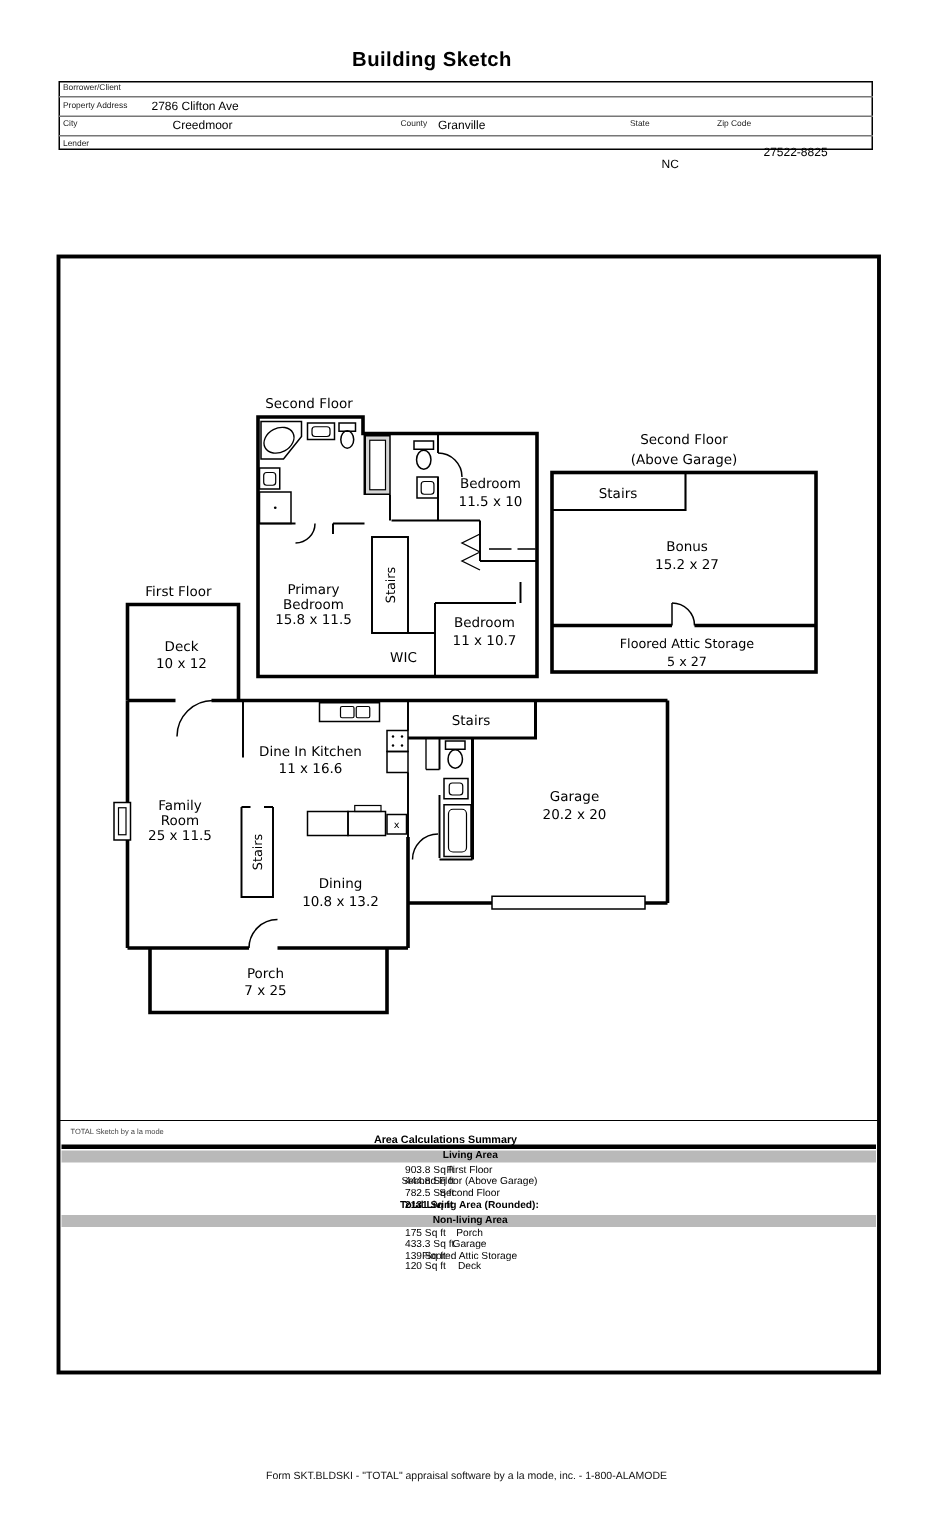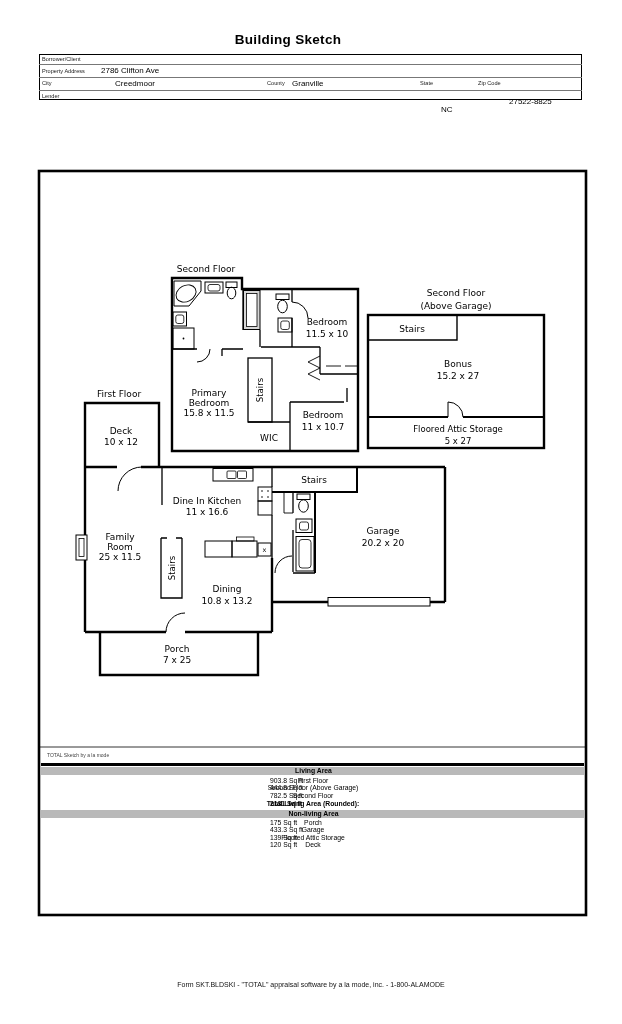--- a/index.html
+++ b/index.html
@@ -202,20 +202,21 @@
       <text class="plab" x="227" y="592">Dining</text>
       <text class="plab" x="227" y="604">10.8 x 13.2</text>
       <text class="plab" x="383" y="534">Garage</text>
       <text class="plab" x="383" y="546">20.2 x 20</text>
       <text class="plab" x="177" y="652">Porch</text>
       <text class="plab" x="177" y="663">7 x 25</text>
     </g>
   </svg>
 
   <div class="abs swmark" style="left:47px;top:752px;">TOTAL Sketch by a la mode</div>
+  <div class="abs stitle">Area Calculations Summary</div>
   <div class="abs" style="left:41px;top:762.5px;width:543px;height:3.2px;background:#000;"></div>
 
   <div class="abs sband" style="top:767px;">Living Area</div>
 
   <div class="abs srow" style="top:776.5px;">
     <span>First Floor</span>
     <span class="sval">903.8 Sq ft</span>
   </div>
   <div class="abs srow" style="top:784px;">
     <span>Second Floor (Above Garage)</span>

